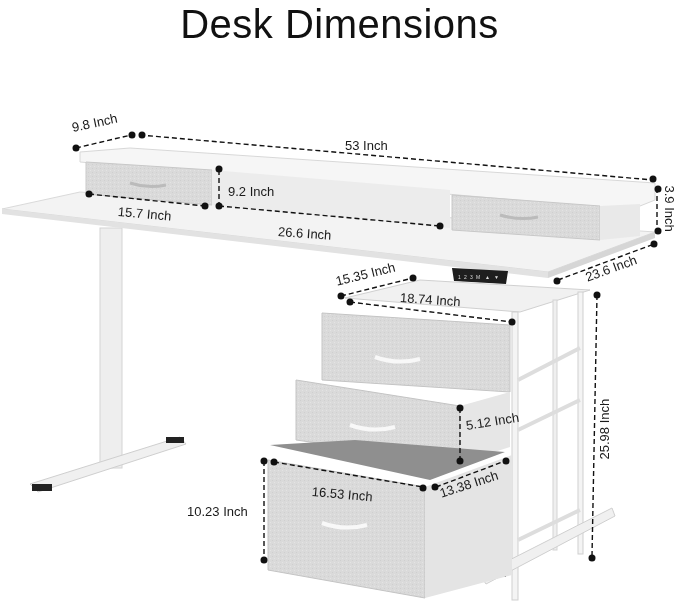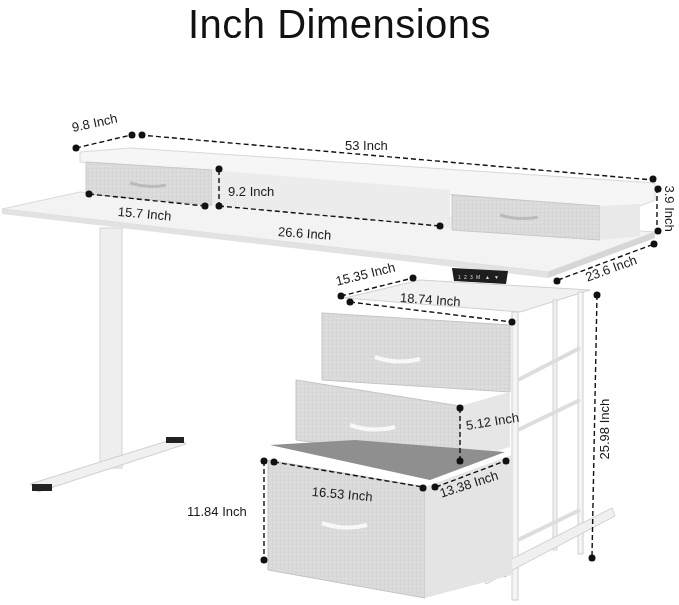--- a/index.html
+++ b/index.html
@@ -4,21 +4,21 @@
 <style>
   html,body{margin:0;padding:0;background:#ffffff;}
   body{width:679px;height:605px;position:relative;overflow:hidden;font-family:"Liberation Sans",sans-serif;}
   .title{position:absolute;left:0;right:0;top:2px;text-align:center;font-size:40px;color:#111;font-family:"Liberation Sans",sans-serif;letter-spacing:0.5px;}
   svg{position:absolute;left:0;top:0;}
   .lbl{position:absolute;font-size:13px;color:#1a1a1a;white-space:nowrap;font-family:"Liberation Sans",sans-serif;transform-origin:left center;}
 </style>
 </head>
 <body>
 
-<div class="title">Inch Dimensions</div>
+<div class="title">Desk Dimensions</div>
 
 <svg width="679" height="605" viewBox="0 0 679 605">
   <defs>
     <pattern id="fab" width="4" height="4" patternUnits="userSpaceOnUse">
       <rect width="4" height="4" fill="#dadada"></rect>
       <rect width="1" height="1" fill="#cfcfcf"></rect>
       <rect x="2" y="2" width="1" height="1" fill="#e4e4e4"></rect>
     </pattern>
   </defs>
 
@@ -138,13 +138,13 @@
 <div class="lbl" style="left:118px;top:204px;transform:rotate(5deg);">15.7 Inch</div>
 <div class="lbl" style="left:228px;top:184px;text-align:right;">9.2 Inch</div>
 <div class="lbl" style="left:278px;top:224px;transform:rotate(4deg);">26.6 Inch</div>
 <div class="lbl" style="left:586px;top:270px;transform:rotate(-20deg);">23.6 Inch</div>
 <div class="lbl" style="left:336px;top:274px;transform:rotate(-14deg);">15.35 Inch</div>
 <div class="lbl" style="left:400px;top:290px;transform:rotate(4deg);">18.74 Inch</div>
 <div class="lbl" style="left:604px;top:452px;transform:rotate(-90deg);">25.98 Inch</div>
 <div class="lbl" style="left:466px;top:418px;transform:rotate(-9deg);">5.12 Inch</div>
 <div class="lbl" style="left:312px;top:484px;transform:rotate(5deg);">16.53 Inch</div>
 <div class="lbl" style="left:440px;top:486px;transform:rotate(-18deg);">13.38 Inch</div>
-<div class="lbl" style="left:187px;top:504px;">11.84 Inch</div>
+<div class="lbl" style="left:187px;top:504px;">10.23 Inch</div>
 
 </body></html>

